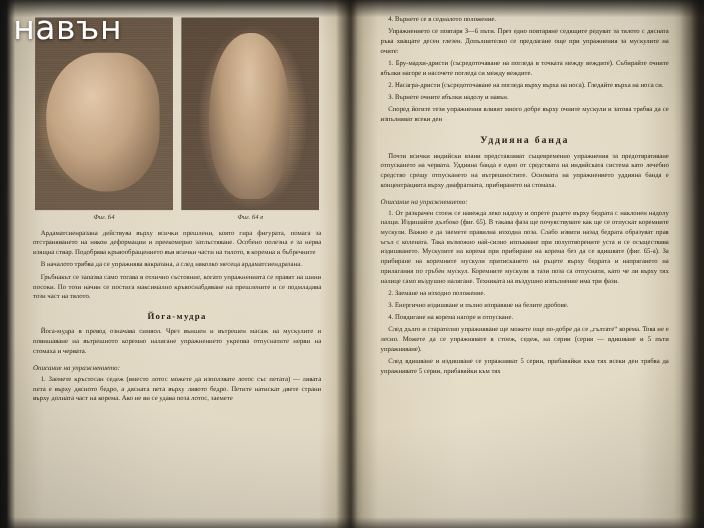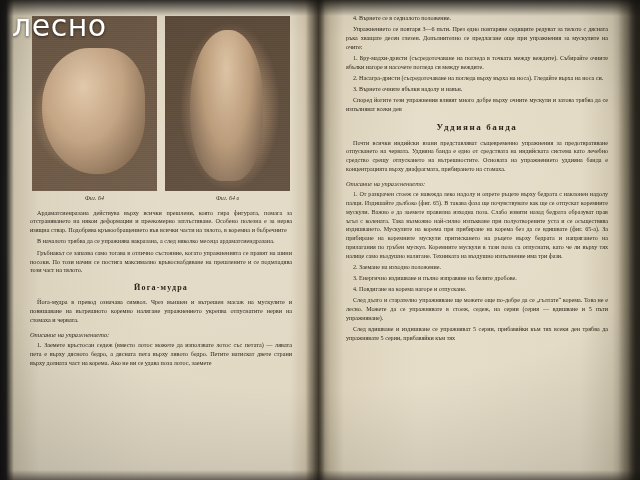--- a/index.html
+++ b/index.html
@@ -283,14 +283,14 @@
       <p>След вдишване и издишване се упражняват 5 серии, прибавяйки към тях всеки ден трябва да упражнявате 5 серии, прибавяйки към тях</p>
     </div>
   </div>
 
   <div class="fold"></div>
   <div class="edge-right"></div>
   <div class="vignette"></div>
   <div class="top-shadow"></div>
   <div class="bottom-shadow"></div>
 
-  <div class="watermark">лесно</div>
+  <div class="watermark">навън</div>
 </div>
 
 </body></html>

